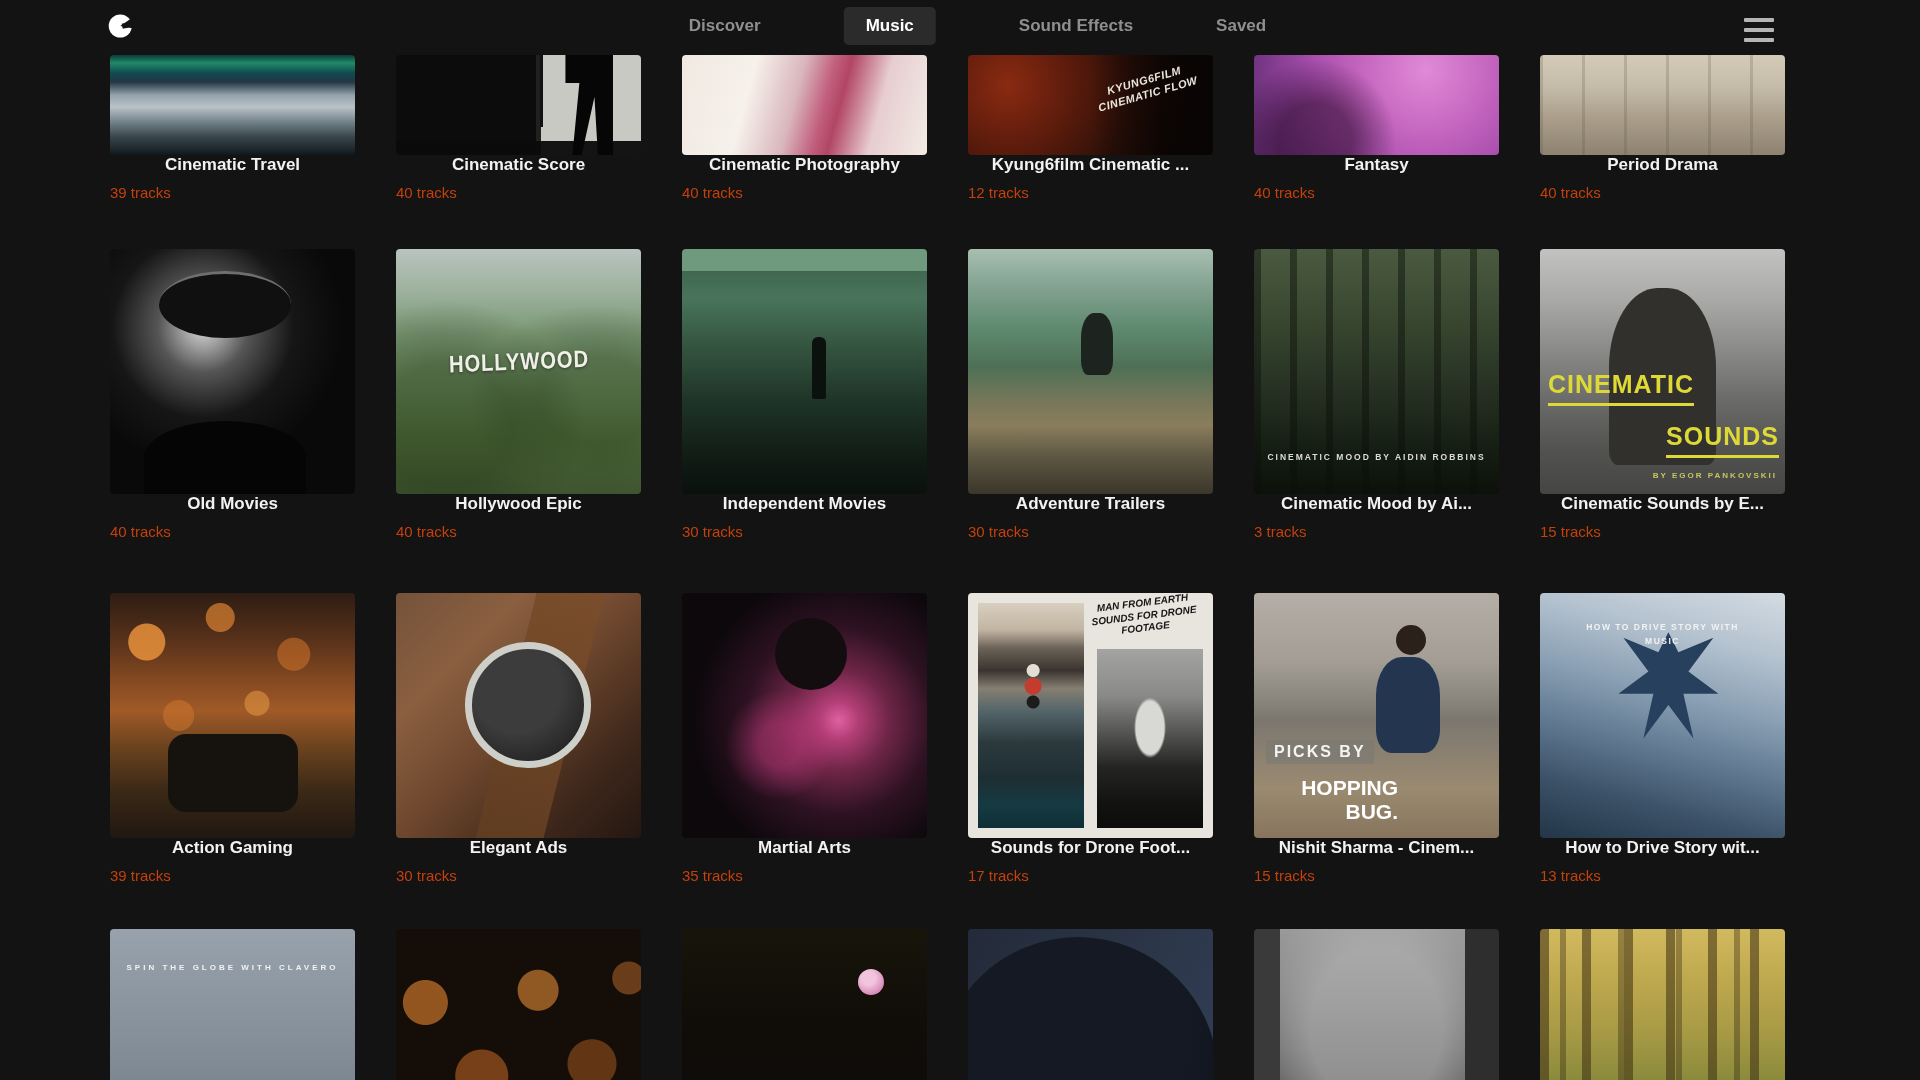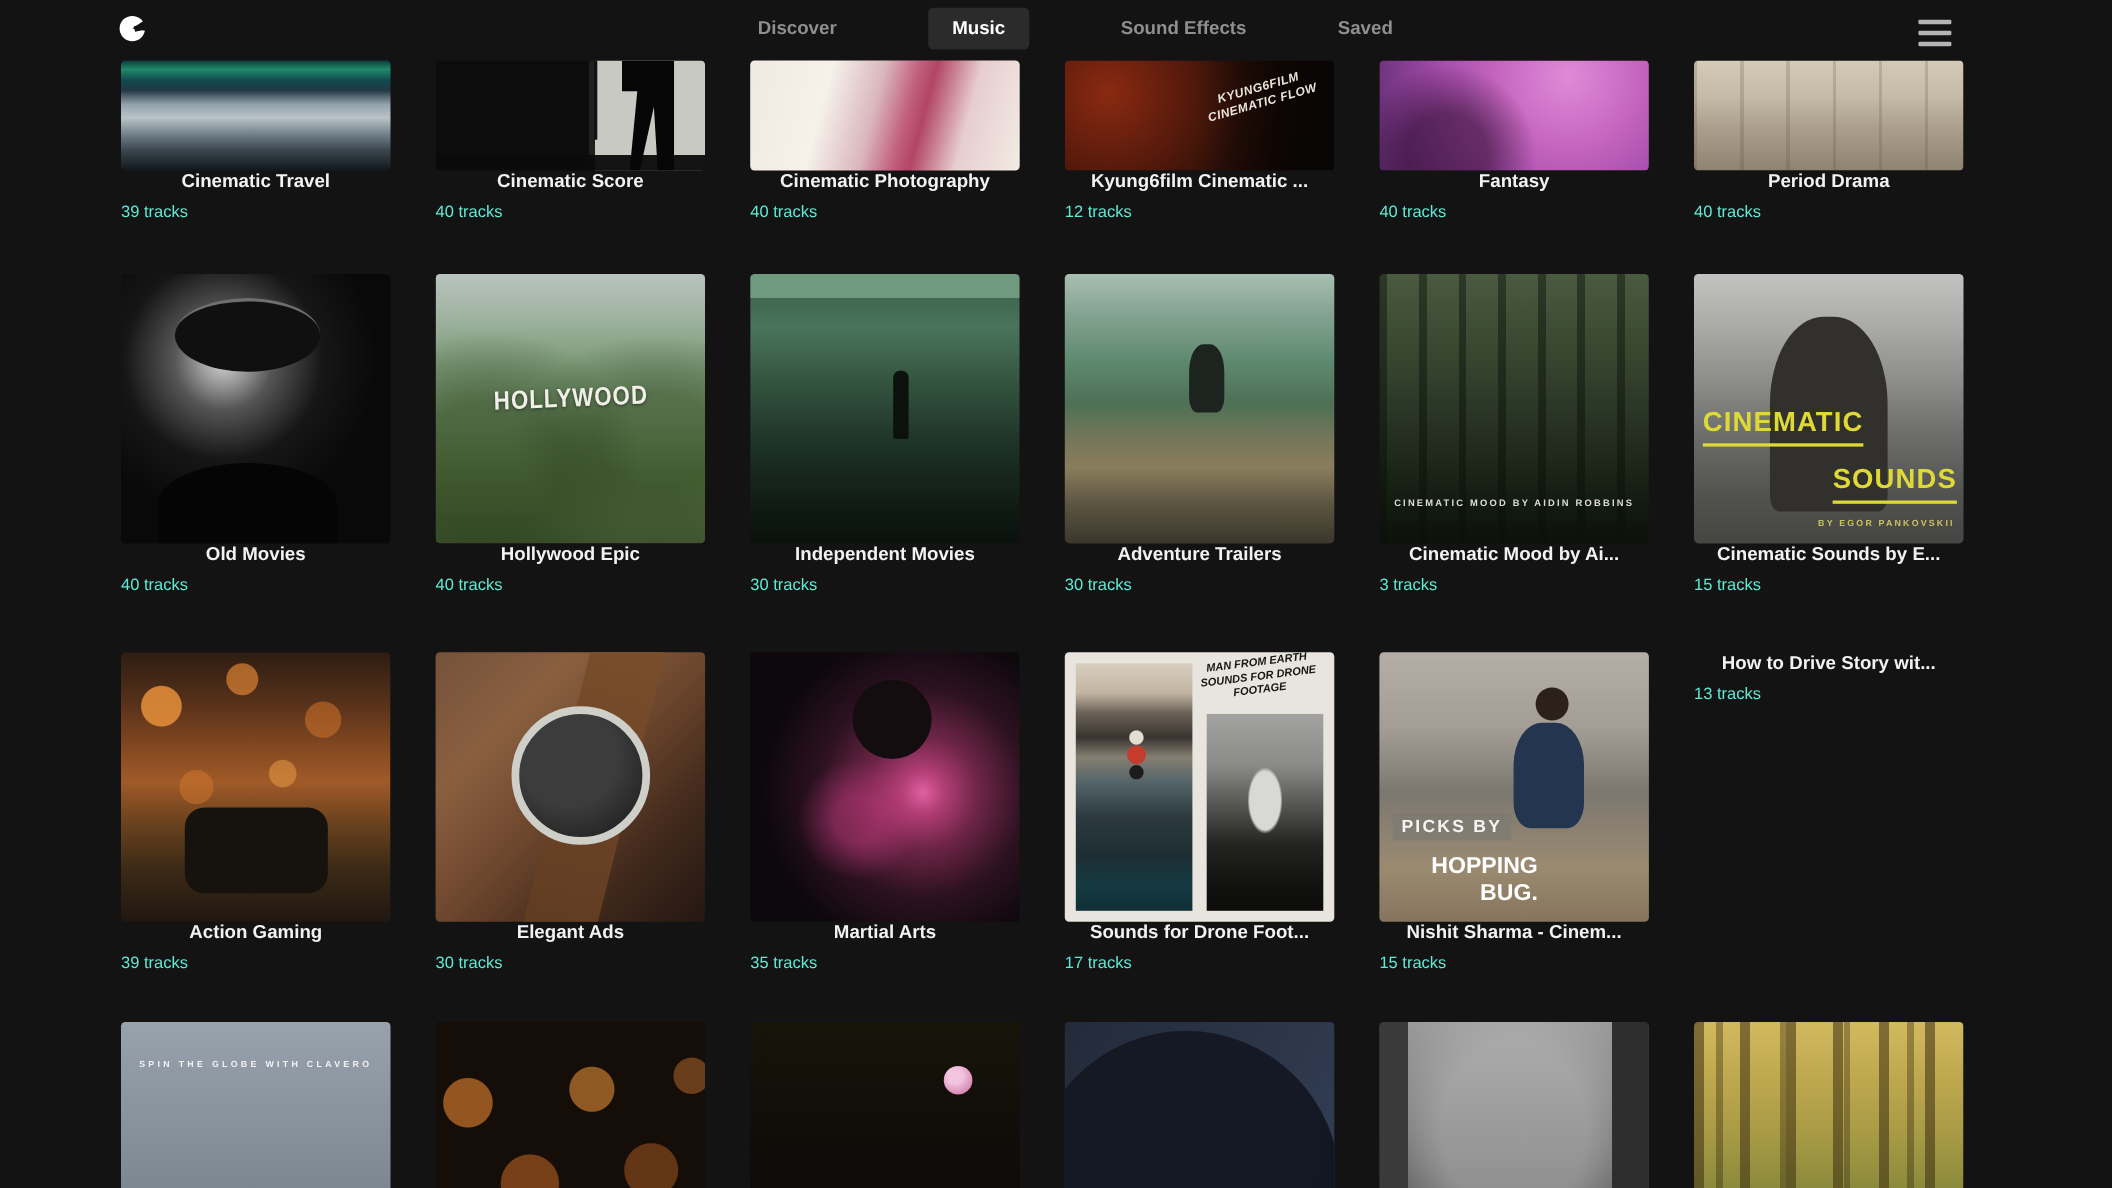--- a/index.html
+++ b/index.html
@@ -21,21 +21,21 @@
   .grid { position:absolute; left:110px; top:55px; width:1712px; }
   .row { display:grid; grid-template-columns:repeat(6,245px); column-gap:41px; }
   .row1 { margin-bottom:46px; }
   .row2 { margin-bottom:51px; }
   .row3 { margin-bottom:43px; }
   .card { width:245px; }
   .thumb { position:relative; width:245px; height:245px; border-radius:4px; overflow:hidden; cursor:pointer; background:#1d1d1d; }
   .row1 .thumb { height:100px; }
   .card-title { font-size:17px; line-height:20px; font-weight:700; color:#f2f2f2;
     white-space:nowrap; overflow:hidden; cursor:pointer;text-align:center; }
-  .card-tracks { margin-top:8px; font-size:15px; line-height:20px; color:#5eead4; }
+  .card-tracks { margin-top:8px; font-size:15px; line-height:20px; color:#c2410c; }
   .ov { position:absolute; display:block; }
 
   
   .t-aurora-mountains { background:linear-gradient(180deg,#0d3b3a 0%,#1f8a68 8%,#114a50 18%,#233744 27%,
     #93a2ab 40%,#b9c3c8 52%,#6e7d85 68%,#39454c 82%,#10181c 100%); }
 
   .t-bw-film-set { background:
     linear-gradient(0deg, rgba(10,10,10,.95) 0 14%, transparent 14%),
     linear-gradient(90deg,#0c0c0c 0 57%,#20201e 57% 59%,#c9c9c3 59% 100%); }
   .t-bw-film-set::before { content:""; position:absolute; right:28px; top:0; width:58px; height:100%;
@@ -310,20 +310,23 @@
   </div>
       <div class="card">
     <div class="thumb t-beach-drone">
           <span class="ov ov0">PICKS BY</span>
           <span class="ov ov1">HOPPING BUG.</span>
         </div>
     <div class="card-title">Nishit Sharma - Cinem...</div>
     <div class="card-tracks">15 tracks</div>
   </div>
       <div class="card">
+    <div class="thumb t-jump-sky">
+          <span class="ov ov0">HOW TO DRIVE STORY WITH MUSIC</span>
+        </div>
     <div class="card-title">How to Drive Story wit...</div>
     <div class="card-tracks">13 tracks</div>
   </div>
     </div>
     <div class="row row4">
       <div class="card">
     <div class="thumb t-clavero-globe">
           <span class="ov ov0">SPIN THE GLOBE WITH CLAVERO</span>
         </div>
 

